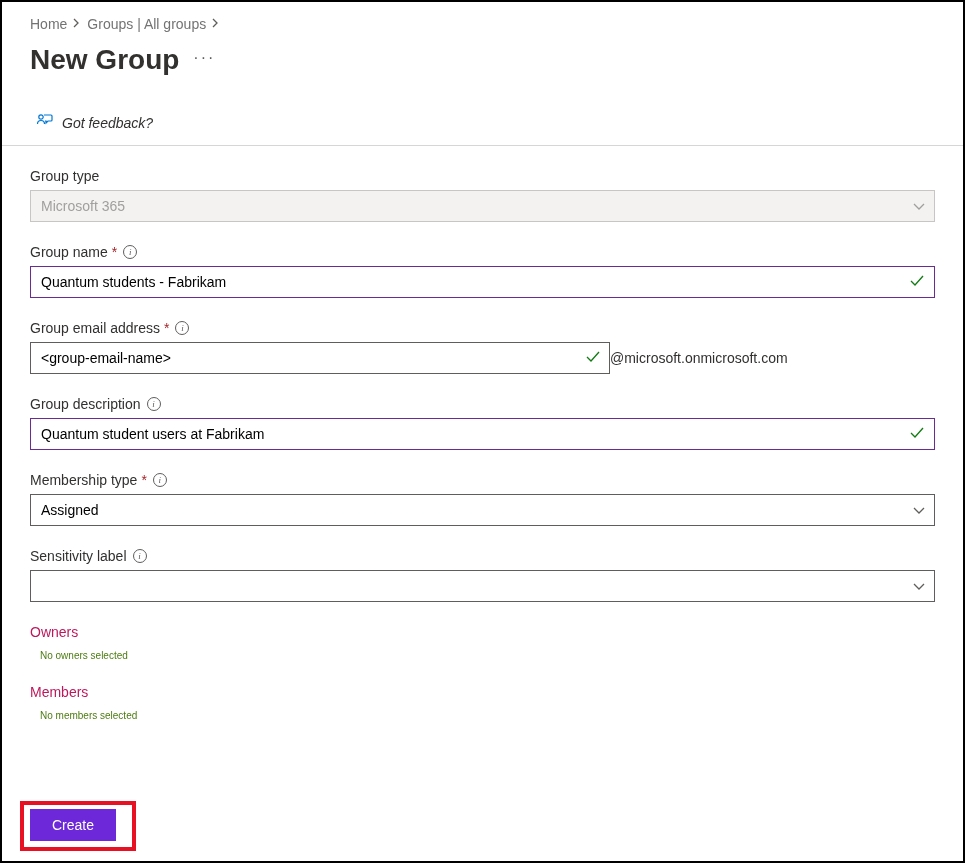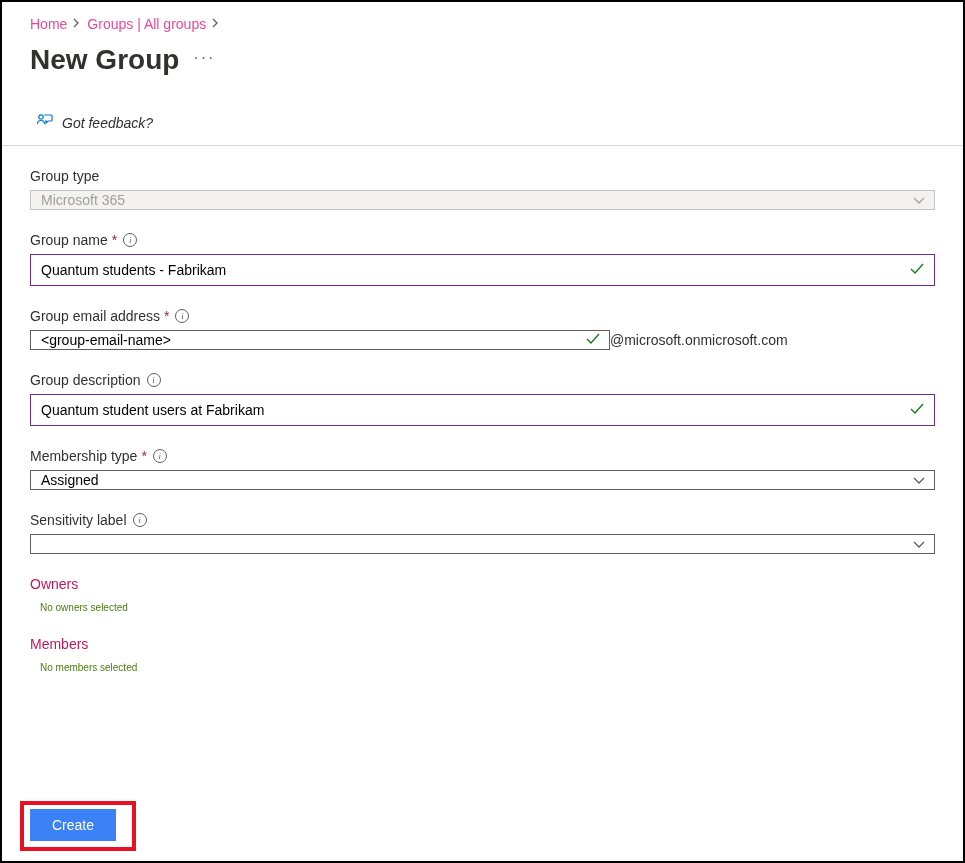--- a/index.html
+++ b/index.html
@@ -25,21 +25,21 @@
       flex-direction: column;
     }
     .breadcrumb {
       display: flex;
       align-items: center;
       gap: 6px;
       font-size: 14px;
       margin-bottom: 12px;
     }
     .breadcrumb a {
-      color: #ec4899;
+      color: #737373;
       text-decoration: none;
       cursor: pointer;
     }
     .breadcrumb .chevron {
       color: #605e5c;
       font-size: 11px;
     }
     .page-title-row {
       display: flex;
       align-items: center;
@@ -126,21 +126,21 @@
       font-style: italic;
       cursor: pointer;
       margin-left: 2px;
     }
     .field-input-row {
       display: flex;
       align-items: center;
     }
     .text-input, .select-input {
       width: 100%;
-      height: 20px;
+      height: 32px;
       border: 1px solid #605e5c;
       padding: 0 30px 0 10px;
       font-size: 14px;
       font-family: inherit;
       background: #fff;
       position: relative;
     }
     .input-wrapper {
       position: relative;
       flex: 1;
@@ -200,21 +200,21 @@
     .section-heading {
       font-size: 14px;
       color: #be185d;
       margin-bottom: 4px;
     }
     .footer-bar {
       padding: 14px 0 20px 0;
       position: relative;
     }
     .create-button {
-      background: #3b82f6;
+      background: #6d28d9;
       color: #fff;
       border: none;
       padding: 8px 22px;
       font-size: 14px;
       cursor: pointer;
       font-family: inherit;
     }
     .highlight-box {
       position: absolute;
       border: 4px solid #e81123;

